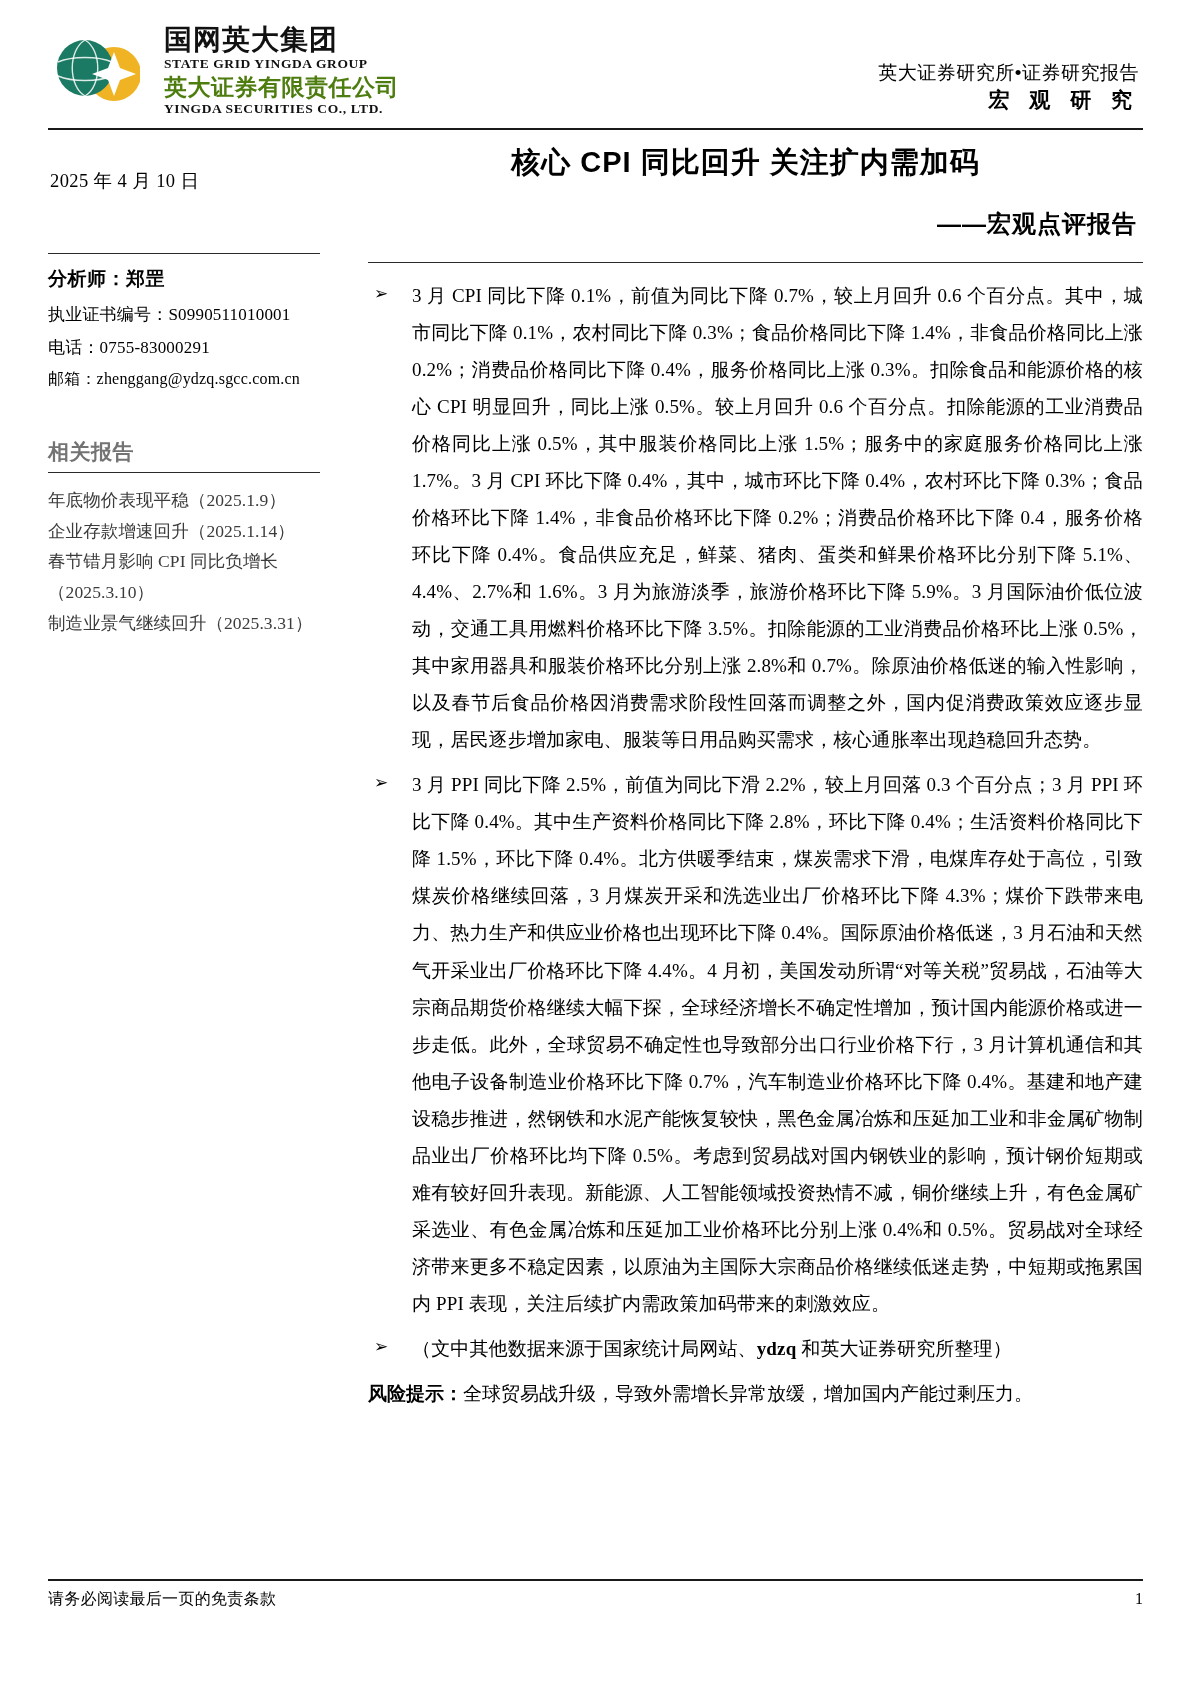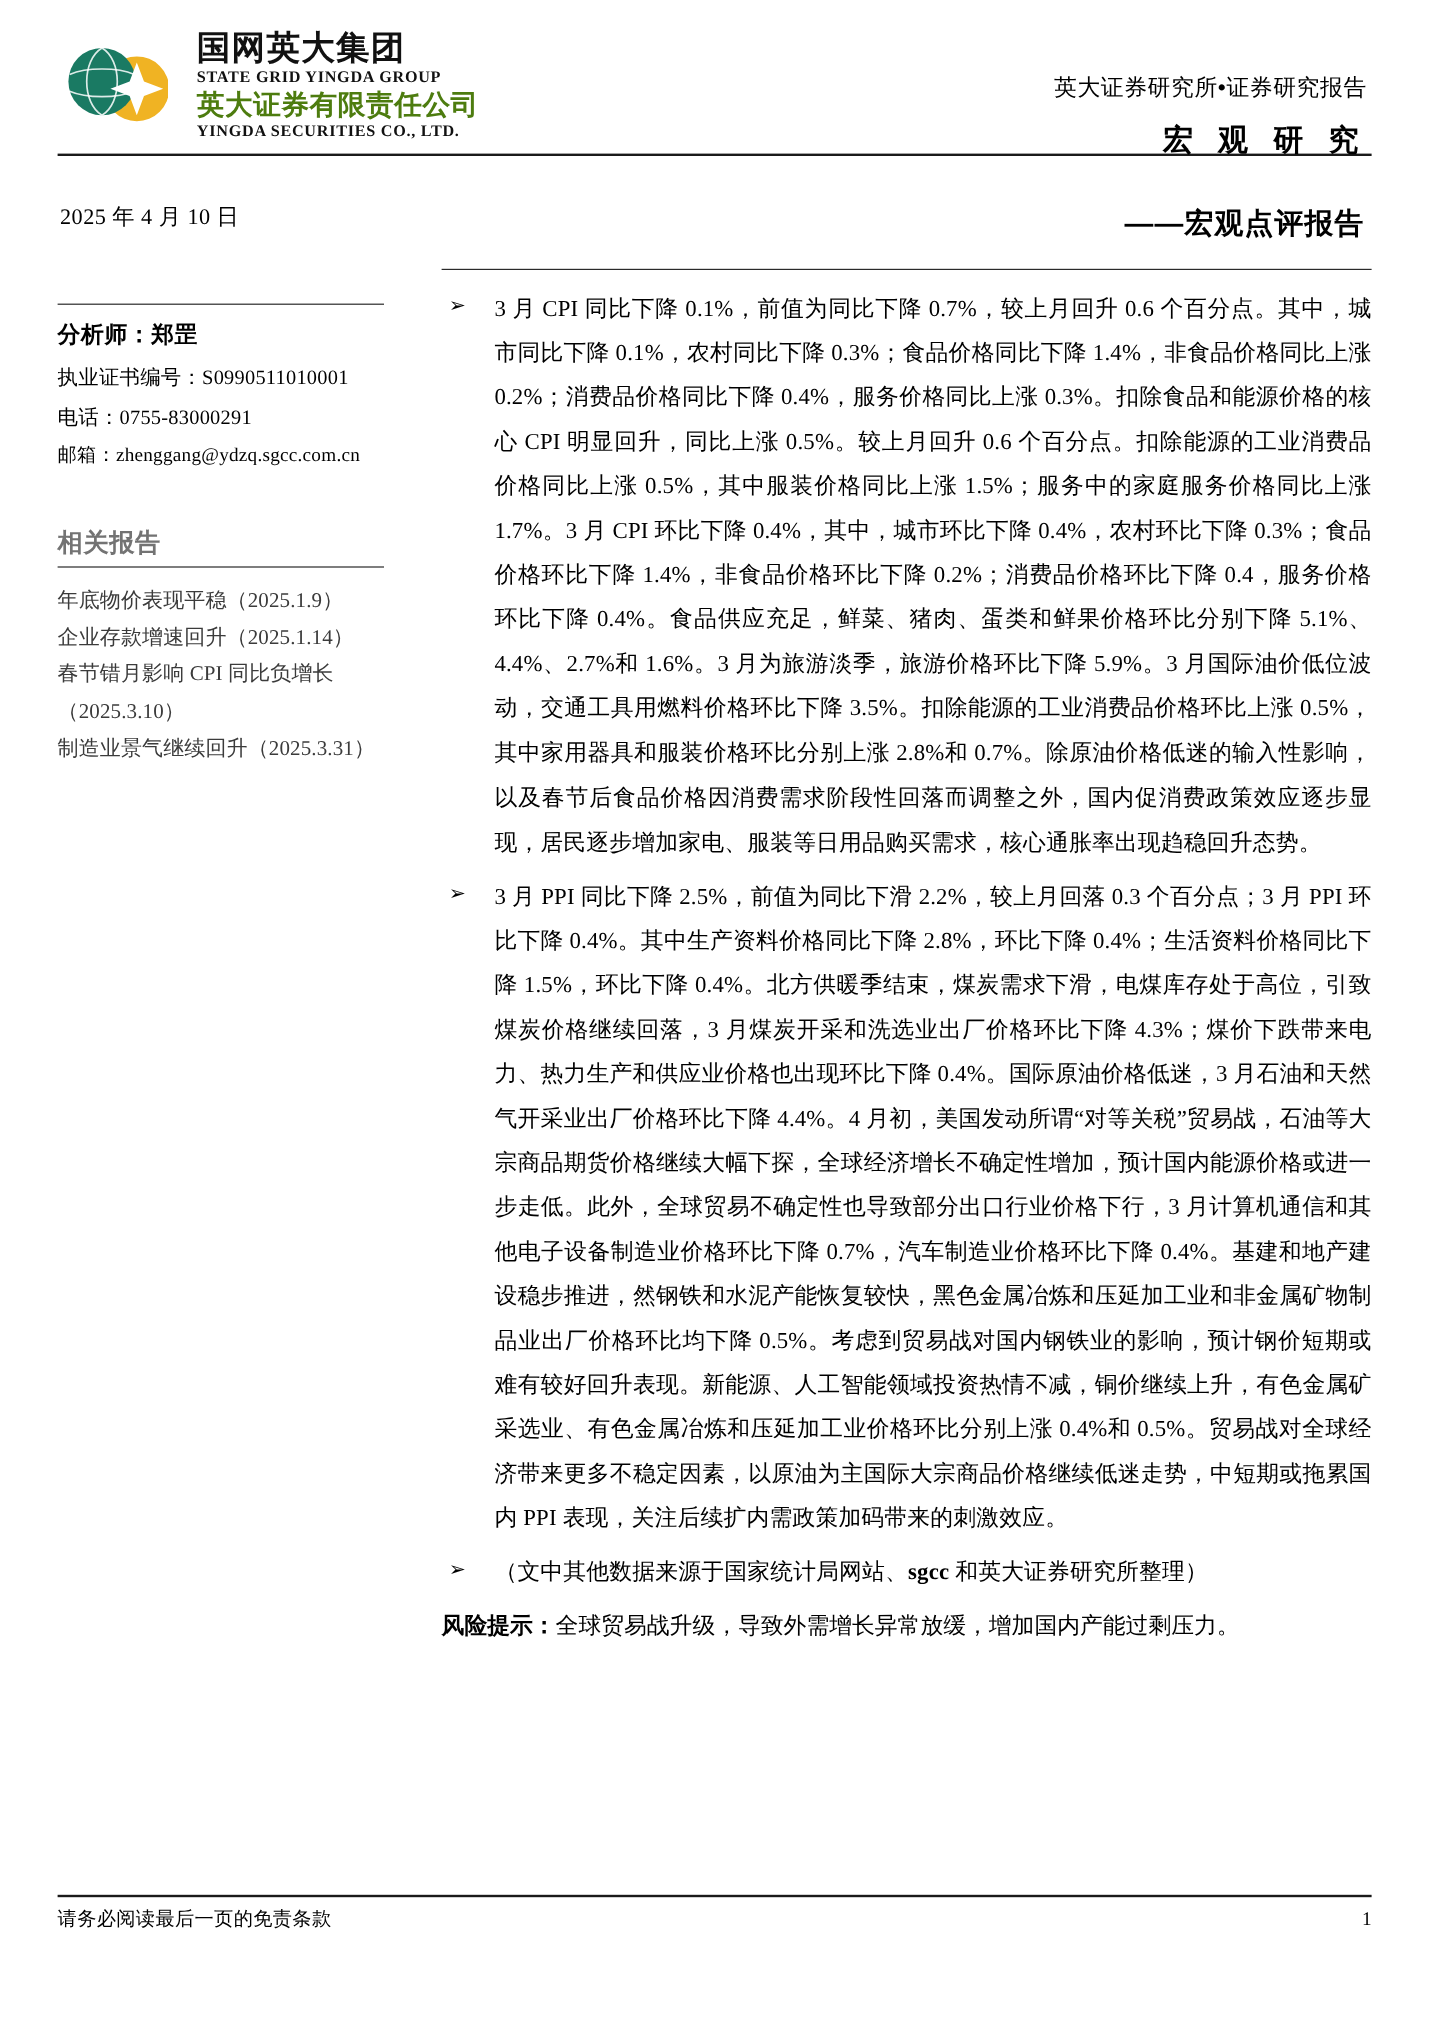--- a/index.html
+++ b/index.html
@@ -90,24 +90,23 @@
     padding-right: 4px;
   }
   .header-line1 {
     font-family: "Liberation Sans", "DejaVu Sans", sans-serif;
     font-size: 19px;
     color: #000;
     letter-spacing: 0.5px;
   }
   .header-line2 {
     font-family: "Liberation Sans", "DejaVu Sans", sans-serif;
-    font-size: 25px;
-    font-weight: bold;
-    color: #000;
-    margin-top: 14px;
+    font-size: 21px;
+    font-weight: bold;
+    color: #000;
     letter-spacing: 7px;
     padding-right: 0px;
   }
 
   .rule-top {
     border-top: 2px solid #1a1a1a;
     margin: 8px 0 0 0;
   }
 
   
@@ -341,40 +340,41 @@
         <div class="related-item">企业存款增速回升（2025.1.14）</div>
         <div class="related-item">春节错月影响 CPI 同比负增长</div>
         <div class="related-item">（2025.3.10）</div>
         <div class="related-item">制造业景气继续回升（2025.3.31）</div>
       </div>
     </div>
 
     <div class="col-right">
 
       <div class="title-area">
+        <div class="doc-title">核心 CPI 同比回升  关注扩内需加码</div>
         <div class="doc-subtitle">——宏观点评报告</div>
       </div>
 
       <div class="rule-section"></div>
 
       <div class="bullet-list">
 
         <div class="bullet">
           <div class="bullet-marker">➢</div>
           <div class="bullet-body">3 月 CPI 同比下降 0.1%，前值为同比下降 0.7%，较上月回升 0.6 个百分点。其中，城市同比下降 0.1%，农村同比下降 0.3%；食品价格同比下降 1.4%，非食品价格同比上涨 0.2%；消费品价格同比下降 0.4%，服务价格同比上涨 0.3%。扣除食品和能源价格的核心 CPI 明显回升，同比上涨 0.5%。较上月回升 0.6 个百分点。扣除能源的工业消费品价格同比上涨 0.5%，其中服装价格同比上涨 1.5%；服务中的家庭服务价格同比上涨 1.7%。3 月 CPI 环比下降 0.4%，其中，城市环比下降 0.4%，农村环比下降 0.3%；食品价格环比下降 1.4%，非食品价格环比下降 0.2%；消费品价格环比下降 0.4，服务价格环比下降 0.4%。食品供应充足，鲜菜、猪肉、蛋类和鲜果价格环比分别下降 5.1%、4.4%、2.7%和 1.6%。3 月为旅游淡季，旅游价格环比下降 5.9%。3 月国际油价低位波动，交通工具用燃料价格环比下降 3.5%。扣除能源的工业消费品价格环比上涨 0.5%，其中家用器具和服装价格环比分别上涨 2.8%和 0.7%。除原油价格低迷的输入性影响，以及春节后食品价格因消费需求阶段性回落而调整之外，国内促消费政策效应逐步显现，居民逐步增加家电、服装等日用品购买需求，核心通胀率出现趋稳回升态势。</div>
         </div>
 
         <div class="bullet">
           <div class="bullet-marker">➢</div>
           <div class="bullet-body">3 月 PPI 同比下降 2.5%，前值为同比下滑 2.2%，较上月回落 0.3 个百分点；3 月 PPI 环比下降 0.4%。其中生产资料价格同比下降 2.8%，环比下降 0.4%；生活资料价格同比下降 1.5%，环比下降 0.4%。北方供暖季结束，煤炭需求下滑，电煤库存处于高位，引致煤炭价格继续回落，3 月煤炭开采和洗选业出厂价格环比下降 4.3%；煤价下跌带来电力、热力生产和供应业价格也出现环比下降 0.4%。国际原油价格低迷，3 月石油和天然气开采业出厂价格环比下降 4.4%。4 月初，美国发动所谓“对等关税”贸易战，石油等大宗商品期货价格继续大幅下探，全球经济增长不确定性增加，预计国内能源价格或进一步走低。此外，全球贸易不确定性也导致部分出口行业价格下行，3 月计算机通信和其他电子设备制造业价格环比下降 0.7%，汽车制造业价格环比下降 0.4%。基建和地产建设稳步推进，然钢铁和水泥产能恢复较快，黑色金属冶炼和压延加工业和非金属矿物制品业出厂价格环比均下降 0.5%。考虑到贸易战对国内钢铁业的影响，预计钢价短期或难有较好回升表现。新能源、人工智能领域投资热情不减，铜价继续上升，有色金属矿采选业、有色金属冶炼和压延加工业价格环比分别上涨 0.4%和 0.5%。贸易战对全球经济带来更多不稳定因素，以原油为主国际大宗商品价格继续低迷走势，中短期或拖累国内 PPI 表现，关注后续扩内需政策加码带来的刺激效应。</div>
         </div>
 
         <div class="bullet">
           <div class="bullet-marker">➢</div>
-          <div class="bullet-body"><span>（文中其他数据来源于国家统计局网站、</span><b>sgcc</b><span> 和英大证券研究所整理）</span></div>
+          <div class="bullet-body"><span>（文中其他数据来源于国家统计局网站、</span><b>ydzq</b><span> 和英大证券研究所整理）</span></div>
         </div>
 
         <div class="risk-note"><span class="risk-label">风险提示：</span><span>全球贸易战升级，导致外需增长异常放缓，增加国内产能过剩压力。</span></div>
 
       </div>
 
     </div>
   </div>
 
   <div class="footer">

